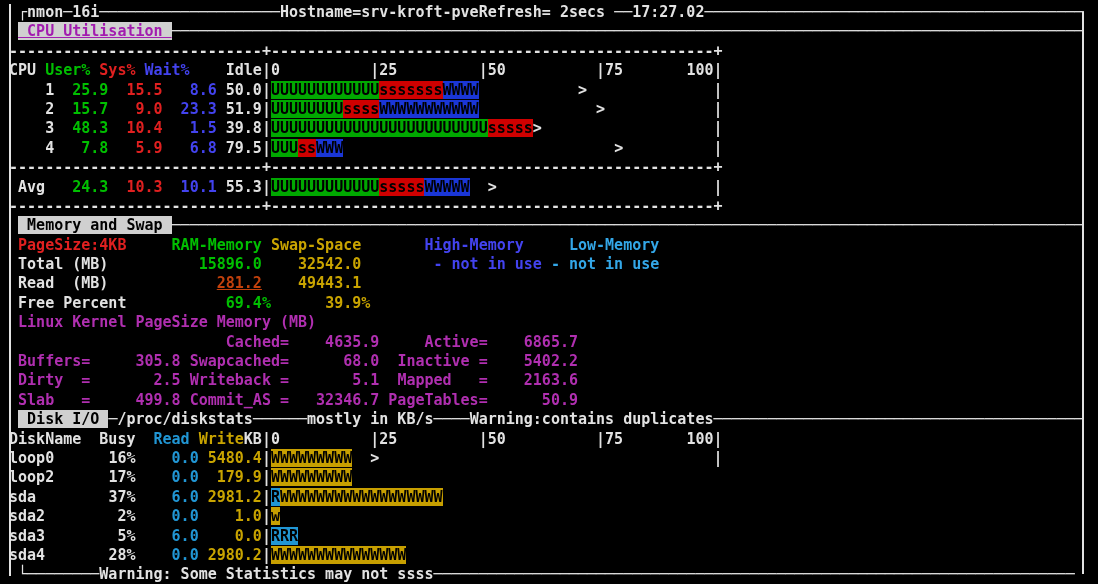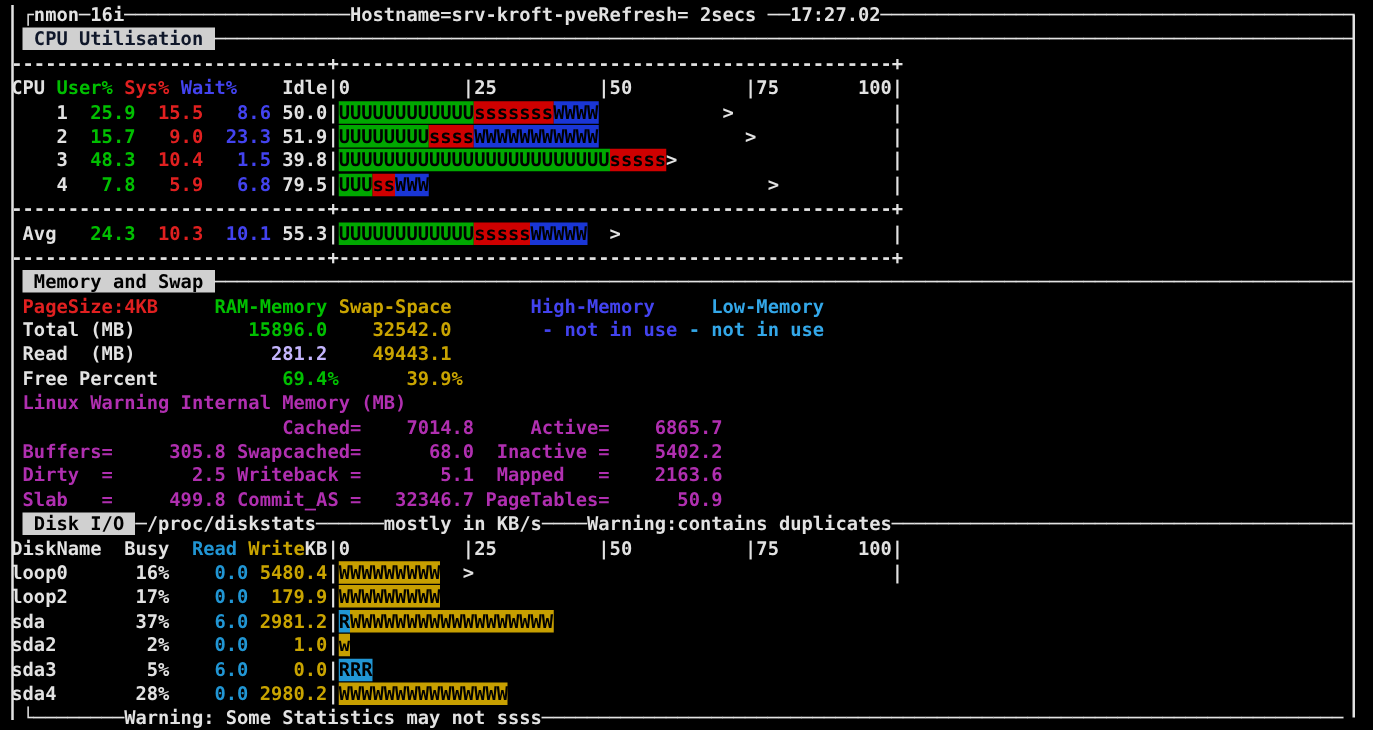--- a/index.html
+++ b/index.html
@@ -23,37 +23,37 @@
   .br{left:1082px;top:12px;height:562px;}
 </style>
 </head>
 <body>
 
 <div class="term">
   <div class="border-v bl"></div>
   <div class="border-v br"></div>
   <div class="rows">
       <div class="row"><span style="color: rgb(226, 226, 226);">  ┌</span><span style="color: rgb(226, 226, 226);">nmon─16i</span><span style="color: rgb(226, 226, 226);">────────────────────</span><span style="color: rgb(226, 226, 226);">Hostname=srv-kroft-pve</span><span style="color: rgb(226, 226, 226);">Refresh= 2secs</span><span style="color: rgb(226, 226, 226);"> </span><span style="color: rgb(226, 226, 226);">──</span><span style="color: rgb(226, 226, 226);">17:27.02</span><span style="color: rgb(226, 226, 226);">──────────────────────────────────────────</span></div>
-      <div class="row"><span style="color: rgb(226, 226, 226);">  </span><span style="color: #0f172a; background-color: rgb(208, 208, 208);"> CPU Utilisation </span><span style="color: rgb(226, 226, 226);">─────────────────────────────────────────────────────────────────────────────────────────────────────</span></div>
+      <div class="row"><span style="color: rgb(226, 226, 226);">  </span><span style="color: #a21caf; background-color: rgb(208, 208, 208); text-decoration: underline;"> CPU Utilisation </span><span style="color: rgb(226, 226, 226);">─────────────────────────────────────────────────────────────────────────────────────────────────────</span></div>
       <div class="row"><span style="color: rgb(226, 226, 226);"> </span><span style="color: rgb(226, 226, 226);">----------------------------</span><span style="color: rgb(226, 226, 226);">+</span><span style="color: rgb(226, 226, 226);">-------------------------------------------------</span><span style="color: rgb(226, 226, 226);">+</span></div>
       <div class="row"><span style="color: rgb(226, 226, 226);"> CPU </span><span style="color: rgb(0, 191, 0);">User%</span><span style="color: rgb(226, 226, 226);"> </span><span style="color: rgb(224, 32, 32);">Sys%</span><span style="color: rgb(226, 226, 226);"> </span><span style="color: rgb(67, 67, 239);">Wait%</span><span style="color: rgb(226, 226, 226);">    Idle</span><span style="color: rgb(226, 226, 226);">|0</span><span style="color: rgb(226, 226, 226);">          </span><span style="color: rgb(226, 226, 226);">|25</span><span style="color: rgb(226, 226, 226);">         </span><span style="color: rgb(226, 226, 226);">|50</span><span style="color: rgb(226, 226, 226);">          </span><span style="color: rgb(226, 226, 226);">|75</span><span style="color: rgb(226, 226, 226);">       </span><span style="color: rgb(226, 226, 226);">100|</span></div>
       <div class="row"><span style="color: rgb(226, 226, 226);">     1</span><span style="color: rgb(0, 191, 0);">  25.9</span><span style="color: rgb(224, 32, 32);">  15.5</span><span style="color: rgb(67, 67, 239);">   8.6</span><span style="color: rgb(226, 226, 226);"> 50.0</span><span style="color: rgb(226, 226, 226);">|</span><span style="color: rgb(0, 0, 0); background-color: rgb(0, 168, 0);">UUUUUUUUUUUU</span><span style="color: rgb(0, 0, 0); background-color: rgb(207, 0, 0);">sssssss</span><span style="color: rgb(0, 0, 0); background-color: rgb(26, 54, 214);">WWWW</span><span style="color: rgb(226, 226, 226);">           </span><span style="color: rgb(226, 226, 226);">&gt;</span><span style="color: rgb(226, 226, 226);">              </span><span style="color: rgb(226, 226, 226);">|</span></div>
       <div class="row"><span style="color: rgb(226, 226, 226);">     2</span><span style="color: rgb(0, 191, 0);">  15.7</span><span style="color: rgb(224, 32, 32);">   9.0</span><span style="color: rgb(67, 67, 239);">  23.3</span><span style="color: rgb(226, 226, 226);"> 51.9</span><span style="color: rgb(226, 226, 226);">|</span><span style="color: rgb(0, 0, 0); background-color: rgb(0, 168, 0);">UUUUUUUU</span><span style="color: rgb(0, 0, 0); background-color: rgb(207, 0, 0);">ssss</span><span style="color: rgb(0, 0, 0); background-color: rgb(26, 54, 214);">WWWWWWWWWWW</span><span style="color: rgb(226, 226, 226);">             </span><span style="color: rgb(226, 226, 226);">&gt;</span><span style="color: rgb(226, 226, 226);">            </span><span style="color: rgb(226, 226, 226);">|</span></div>
       <div class="row"><span style="color: rgb(226, 226, 226);">     3</span><span style="color: rgb(0, 191, 0);">  48.3</span><span style="color: rgb(224, 32, 32);">  10.4</span><span style="color: rgb(67, 67, 239);">   1.5</span><span style="color: rgb(226, 226, 226);"> 39.8</span><span style="color: rgb(226, 226, 226);">|</span><span style="color: rgb(0, 0, 0); background-color: rgb(0, 168, 0);">UUUUUUUUUUUUUUUUUUUUUUUU</span><span style="color: rgb(0, 0, 0); background-color: rgb(207, 0, 0);">sssss</span><span style="color: rgb(226, 226, 226);">&gt;</span><span style="color: rgb(226, 226, 226);">                   </span><span style="color: rgb(226, 226, 226);">|</span></div>
       <div class="row"><span style="color: rgb(226, 226, 226);">     4</span><span style="color: rgb(0, 191, 0);">   7.8</span><span style="color: rgb(224, 32, 32);">   5.9</span><span style="color: rgb(67, 67, 239);">   6.8</span><span style="color: rgb(226, 226, 226);"> 79.5</span><span style="color: rgb(226, 226, 226);">|</span><span style="color: rgb(0, 0, 0); background-color: rgb(0, 168, 0);">UUU</span><span style="color: rgb(0, 0, 0); background-color: rgb(207, 0, 0);">ss</span><span style="color: rgb(0, 0, 0); background-color: rgb(26, 54, 214);">WWW</span><span style="color: rgb(226, 226, 226);">                              </span><span style="color: rgb(226, 226, 226);">&gt;</span><span style="color: rgb(226, 226, 226);">          </span><span style="color: rgb(226, 226, 226);">|</span></div>
       <div class="row"><span style="color: rgb(226, 226, 226);"> </span><span style="color: rgb(226, 226, 226);">----------------------------</span><span style="color: rgb(226, 226, 226);">+</span><span style="color: rgb(226, 226, 226);">-------------------------------------------------</span><span style="color: rgb(226, 226, 226);">+</span></div>
       <div class="row"><span style="color: rgb(226, 226, 226);">  Avg </span><span style="color: rgb(0, 191, 0);">  24.3</span><span style="color: rgb(224, 32, 32);">  10.3</span><span style="color: rgb(67, 67, 239);">  10.1</span><span style="color: rgb(226, 226, 226);"> 55.3</span><span style="color: rgb(226, 226, 226);">|</span><span style="color: rgb(0, 0, 0); background-color: rgb(0, 168, 0);">UUUUUUUUUUUU</span><span style="color: rgb(0, 0, 0); background-color: rgb(207, 0, 0);">sssss</span><span style="color: rgb(0, 0, 0); background-color: rgb(26, 54, 214);">WWWWW</span><span style="color: rgb(226, 226, 226);">  </span><span style="color: rgb(226, 226, 226);">&gt;</span><span style="color: rgb(226, 226, 226);">                        </span><span style="color: rgb(226, 226, 226);">|</span></div>
       <div class="row"><span style="color: rgb(226, 226, 226);"> </span><span style="color: rgb(226, 226, 226);">----------------------------</span><span style="color: rgb(226, 226, 226);">+</span><span style="color: rgb(226, 226, 226);">-------------------------------------------------</span><span style="color: rgb(226, 226, 226);">+</span></div>
       <div class="row"><span style="color: rgb(226, 226, 226);">  </span><span style="color: rgb(0, 0, 0); background-color: rgb(208, 208, 208);"> Memory and Swap </span><span style="color: rgb(226, 226, 226);">─────────────────────────────────────────────────────────────────────────────────────────────────────</span></div>
       <div class="row"><span style="color: rgb(226, 226, 226);">  </span><span style="color: rgb(224, 32, 32);">PageSize:4KB</span><span style="color: rgb(226, 226, 226);">     </span><span style="color: rgb(0, 191, 0);">RAM-Memory</span><span style="color: rgb(226, 226, 226);"> </span><span style="color: rgb(201, 164, 0);">Swap-Space</span><span style="color: rgb(226, 226, 226);">       </span><span style="color: rgb(67, 67, 239);">High-Memory</span><span style="color: rgb(226, 226, 226);">     </span><span style="color: rgb(51, 167, 232);">Low-Memory</span></div>
       <div class="row"><span style="color: rgb(226, 226, 226);">  Total (MB)</span><span style="color: rgb(226, 226, 226);">          </span><span style="color: rgb(0, 191, 0);">15896.0</span><span style="color: rgb(226, 226, 226);">    </span><span style="color: rgb(201, 164, 0);">32542.0</span><span style="color: rgb(226, 226, 226);">        </span><span style="color: rgb(67, 67, 239);">- not in use</span><span style="color: rgb(226, 226, 226);"> </span><span style="color: rgb(51, 167, 232);">- not in use</span></div>
-      <div class="row"><span style="color: rgb(226, 226, 226);">  Read  (MB)</span><span style="color: rgb(226, 226, 226);">            </span><span style="color: #c4b5fd;">281.2</span><span style="color: rgb(226, 226, 226);">    </span><span style="color: rgb(201, 164, 0);">49443.1</span></div>
+      <div class="row"><span style="color: rgb(226, 226, 226);">  Read  (MB)</span><span style="color: rgb(226, 226, 226);">            </span><span style="color: #c2410c; text-decoration: underline;">281.2</span><span style="color: rgb(226, 226, 226);">    </span><span style="color: rgb(201, 164, 0);">49443.1</span></div>
       <div class="row"><span style="color: rgb(226, 226, 226);">  Free Percent</span><span style="color: rgb(226, 226, 226);">           </span><span style="color: rgb(0, 191, 0);">69.4%</span><span style="color: rgb(226, 226, 226);">      </span><span style="color: rgb(201, 164, 0);">39.9%</span></div>
-      <div class="row"><span style="color: rgb(176, 47, 176);">  Linux Warning Internal Memory (MB)</span></div>
-      <div class="row"><span style="color: rgb(226, 226, 226);">                         </span><span style="color: rgb(176, 47, 176);">Cached=</span><span style="color: rgb(176, 47, 176);">    7014.8</span><span style="color: rgb(226, 226, 226);">     </span><span style="color: rgb(176, 47, 176);">Active=</span><span style="color: rgb(176, 47, 176);">    6865.7</span></div>
+      <div class="row"><span style="color: rgb(176, 47, 176);">  Linux Kernel PageSize Memory (MB)</span></div>
+      <div class="row"><span style="color: rgb(226, 226, 226);">                         </span><span style="color: rgb(176, 47, 176);">Cached=</span><span style="color: rgb(176, 47, 176);">    4635.9</span><span style="color: rgb(226, 226, 226);">     </span><span style="color: rgb(176, 47, 176);">Active=</span><span style="color: rgb(176, 47, 176);">    6865.7</span></div>
       <div class="row"><span style="color: rgb(176, 47, 176);">  Buffers=</span><span style="color: rgb(176, 47, 176);">     305.8</span><span style="color: rgb(226, 226, 226);"> </span><span style="color: rgb(176, 47, 176);">Swapcached=</span><span style="color: rgb(176, 47, 176);">      68.0</span><span style="color: rgb(226, 226, 226);">  </span><span style="color: rgb(176, 47, 176);">Inactive =</span><span style="color: rgb(176, 47, 176);">    5402.2</span></div>
       <div class="row"><span style="color: rgb(176, 47, 176);">  Dirty  =</span><span style="color: rgb(176, 47, 176);">       2.5</span><span style="color: rgb(226, 226, 226);"> </span><span style="color: rgb(176, 47, 176);">Writeback =</span><span style="color: rgb(176, 47, 176);">       5.1</span><span style="color: rgb(226, 226, 226);">  </span><span style="color: rgb(176, 47, 176);">Mapped   =</span><span style="color: rgb(176, 47, 176);">    2163.6</span></div>
       <div class="row"><span style="color: rgb(176, 47, 176);">  Slab   =</span><span style="color: rgb(176, 47, 176);">     499.8</span><span style="color: rgb(226, 226, 226);"> </span><span style="color: rgb(176, 47, 176);">Commit_AS =</span><span style="color: rgb(176, 47, 176);">   32346.7</span><span style="color: rgb(226, 226, 226);"> </span><span style="color: rgb(176, 47, 176);">PageTables=</span><span style="color: rgb(176, 47, 176);">      50.9</span></div>
       <div class="row"><span style="color: rgb(226, 226, 226);">  </span><span style="color: rgb(0, 0, 0); background-color: rgb(208, 208, 208);"> Disk I/O </span><span style="color: rgb(226, 226, 226);">─</span><span style="color: rgb(226, 226, 226);">/proc/diskstats</span><span style="color: rgb(226, 226, 226);">──────</span><span style="color: rgb(226, 226, 226);">mostly in KB/s</span><span style="color: rgb(226, 226, 226);">────</span><span style="color: rgb(226, 226, 226);">Warning:contains duplicates</span><span style="color: rgb(226, 226, 226);">─────────────────────────────────────────</span></div>
       <div class="row"><span style="color: rgb(226, 226, 226);"> DiskName  Busy  </span><span style="color: rgb(33, 150, 212);">Read</span><span style="color: rgb(226, 226, 226);"> </span><span style="color: rgb(201, 164, 0);">Write</span><span style="color: rgb(226, 226, 226);">KB</span><span style="color: rgb(226, 226, 226);">|0</span><span style="color: rgb(226, 226, 226);">          </span><span style="color: rgb(226, 226, 226);">|25</span><span style="color: rgb(226, 226, 226);">         </span><span style="color: rgb(226, 226, 226);">|50</span><span style="color: rgb(226, 226, 226);">          </span><span style="color: rgb(226, 226, 226);">|75</span><span style="color: rgb(226, 226, 226);">       </span><span style="color: rgb(226, 226, 226);">100|</span></div>
       <div class="row"><span style="color: rgb(226, 226, 226);"> loop0      </span><span style="color: rgb(226, 226, 226);">16%</span><span style="color: rgb(226, 226, 226);">    </span><span style="color: rgb(33, 150, 212);">0.0</span><span style="color: rgb(226, 226, 226);"> </span><span style="color: rgb(201, 164, 0);">5480.4</span><span style="color: rgb(226, 226, 226);">|</span><span style="color: rgb(0, 0, 0); background-color: rgb(199, 159, 0);">WWWWWWWWW</span><span style="color: rgb(226, 226, 226);">  </span><span style="color: rgb(226, 226, 226);">&gt;</span><span style="color: rgb(226, 226, 226);">                                     </span><span style="color: rgb(226, 226, 226);">|</span></div>
       <div class="row"><span style="color: rgb(226, 226, 226);"> loop2      </span><span style="color: rgb(226, 226, 226);">17%</span><span style="color: rgb(226, 226, 226);">    </span><span style="color: rgb(33, 150, 212);">0.0</span><span style="color: rgb(226, 226, 226);"> </span><span style="color: rgb(201, 164, 0);"> 179.9</span><span style="color: rgb(226, 226, 226);">|</span><span style="color: rgb(0, 0, 0); background-color: rgb(199, 159, 0);">WWWWWWWWW</span></div>
       <div class="row"><span style="color: rgb(226, 226, 226);"> sda        </span><span style="color: rgb(226, 226, 226);">37%</span><span style="color: rgb(226, 226, 226);">    </span><span style="color: rgb(33, 150, 212);">6.0</span><span style="color: rgb(226, 226, 226);"> </span><span style="color: rgb(201, 164, 0);">2981.2</span><span style="color: rgb(226, 226, 226);">|</span><span style="color: rgb(0, 0, 0); background-color: rgb(33, 150, 212);">R</span><span style="color: rgb(0, 0, 0); background-color: rgb(199, 159, 0);">WWWWWWWWWWWWWWWWWW</span></div>
       <div class="row"><span style="color: rgb(226, 226, 226);"> sda2       </span><span style="color: rgb(226, 226, 226);"> 2%</span><span style="color: rgb(226, 226, 226);">    </span><span style="color: rgb(33, 150, 212);">0.0</span><span style="color: rgb(226, 226, 226);"> </span><span style="color: rgb(201, 164, 0);">   1.0</span><span style="color: rgb(226, 226, 226);">|</span><span style="color: rgb(0, 0, 0); background-color: rgb(199, 159, 0);">w</span></div>
       <div class="row"><span style="color: rgb(226, 226, 226);"> sda3       </span><span style="color: rgb(226, 226, 226);"> 5%</span><span style="color: rgb(226, 226, 226);">    </span><span style="color: rgb(33, 150, 212);">6.0</span><span style="color: rgb(226, 226, 226);"> </span><span style="color: rgb(201, 164, 0);">   0.0</span><span style="color: rgb(226, 226, 226);">|</span><span style="color: rgb(0, 0, 0); background-color: rgb(33, 150, 212);">RRR</span></div>

